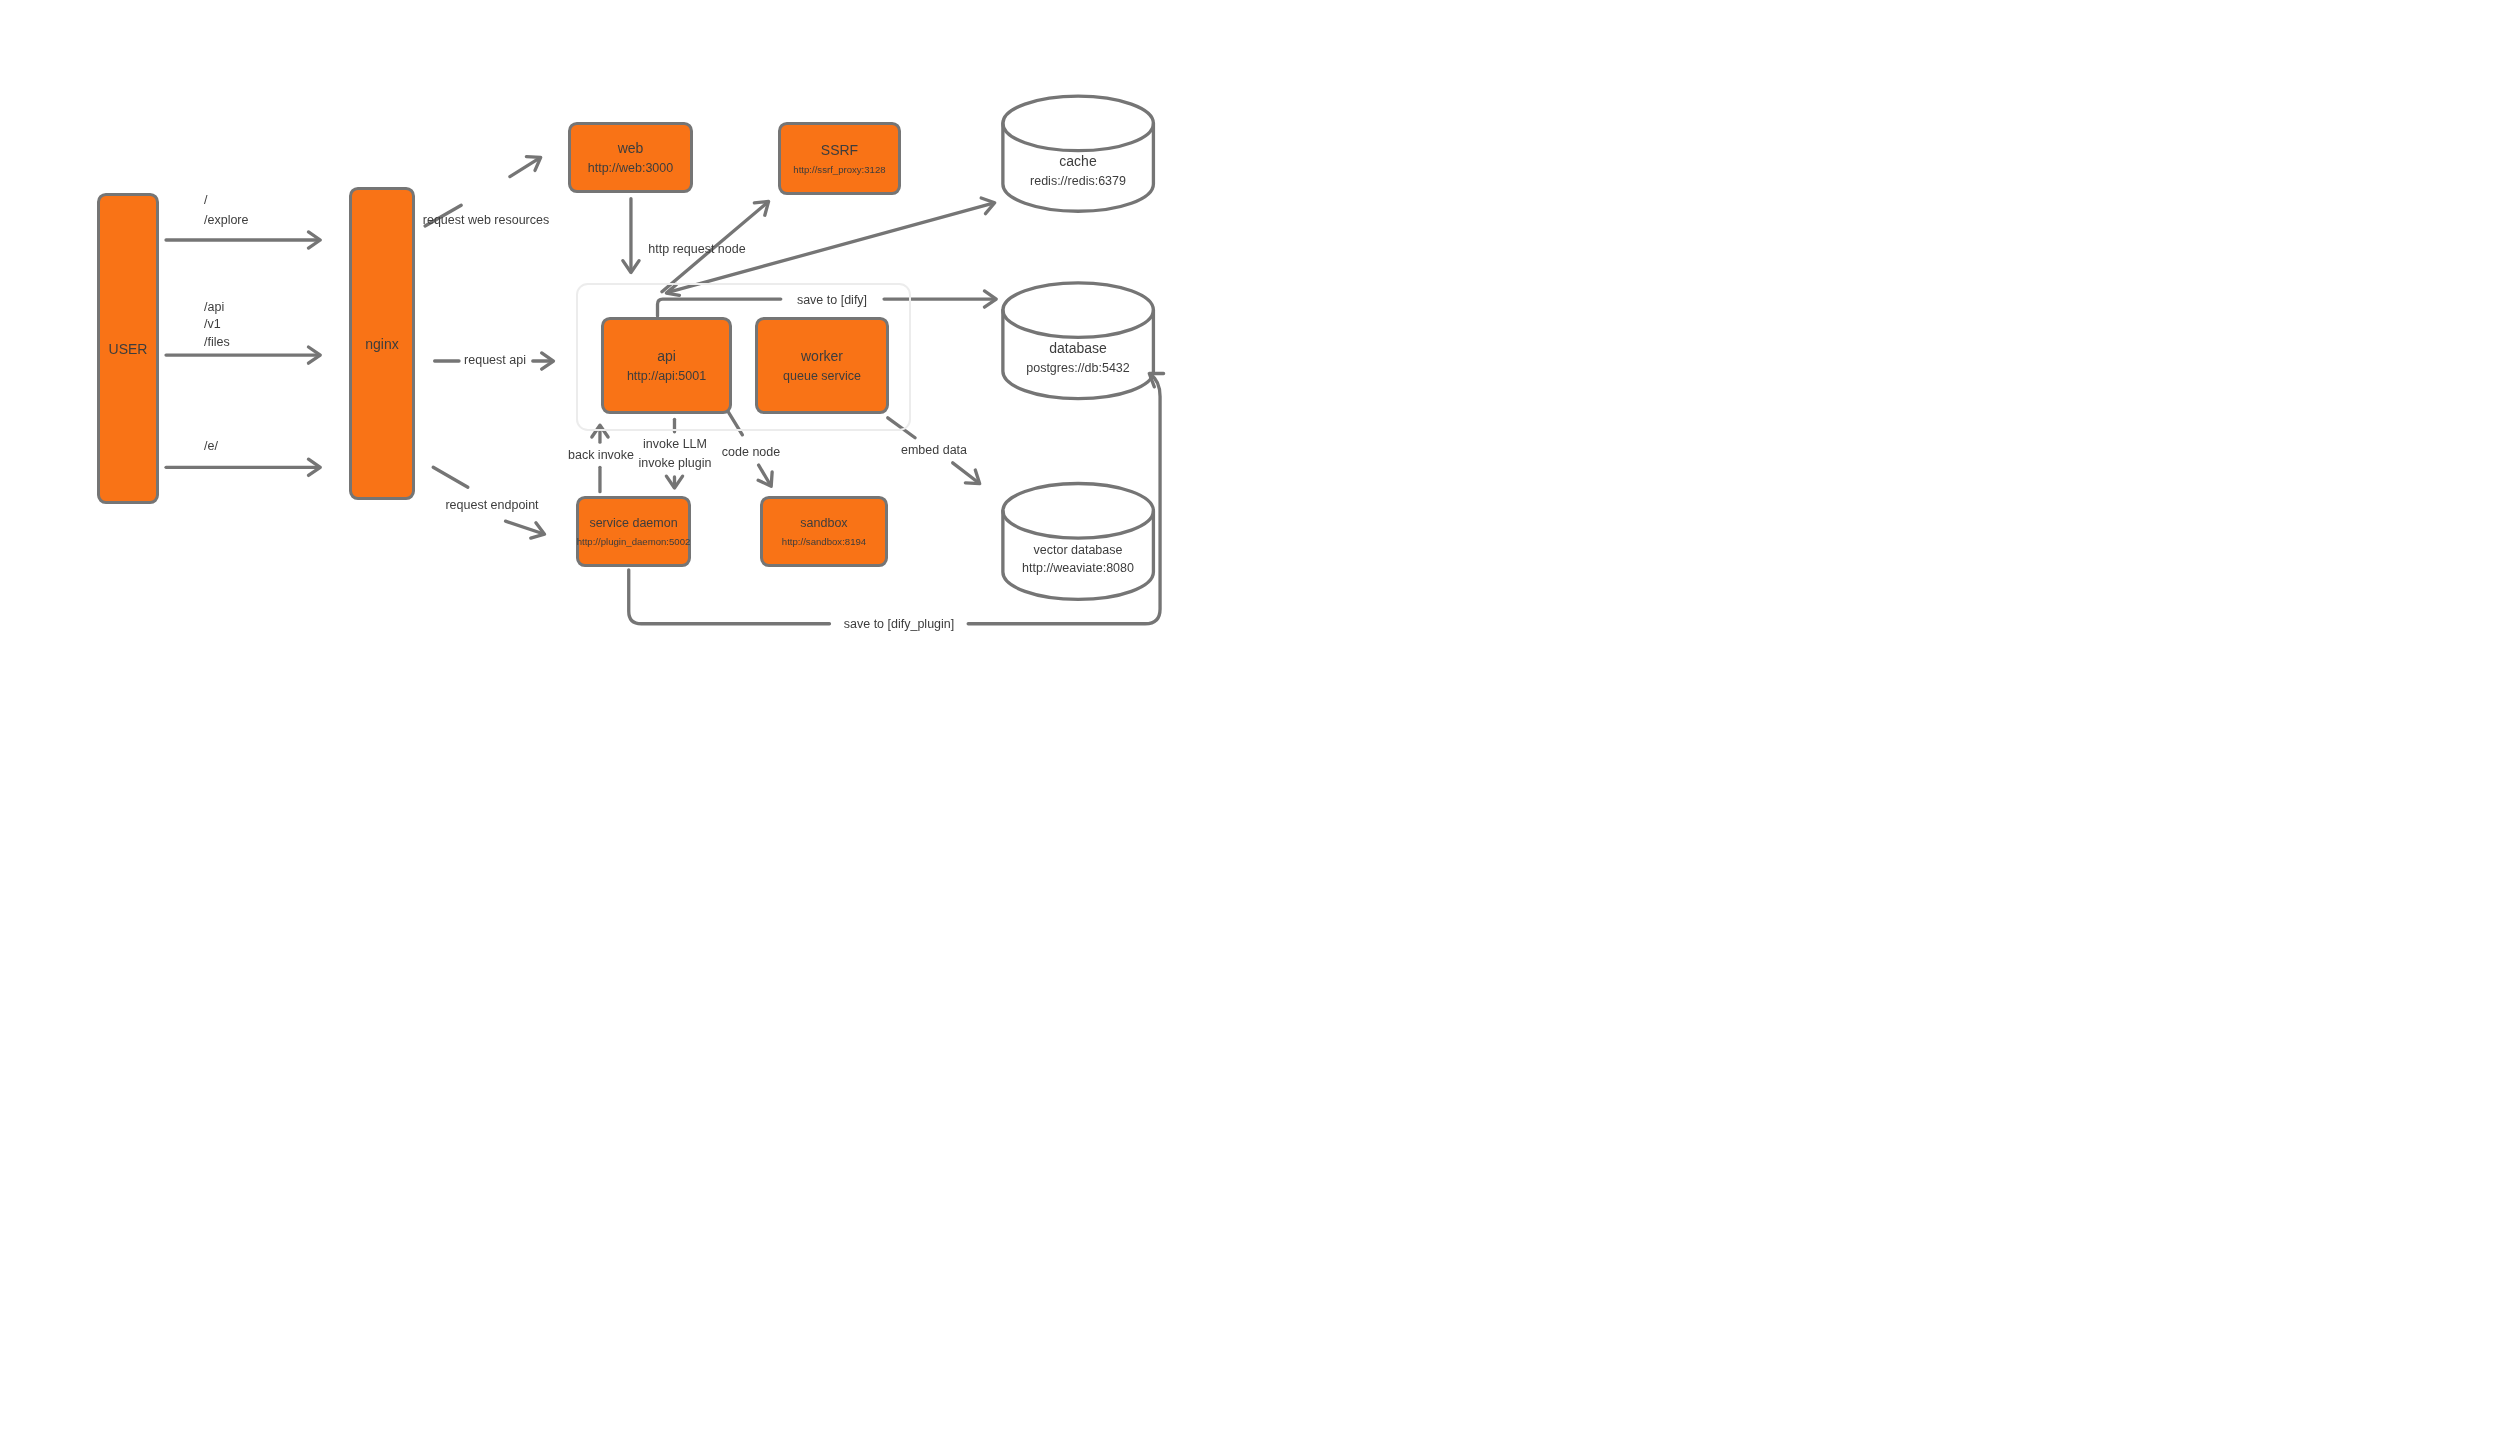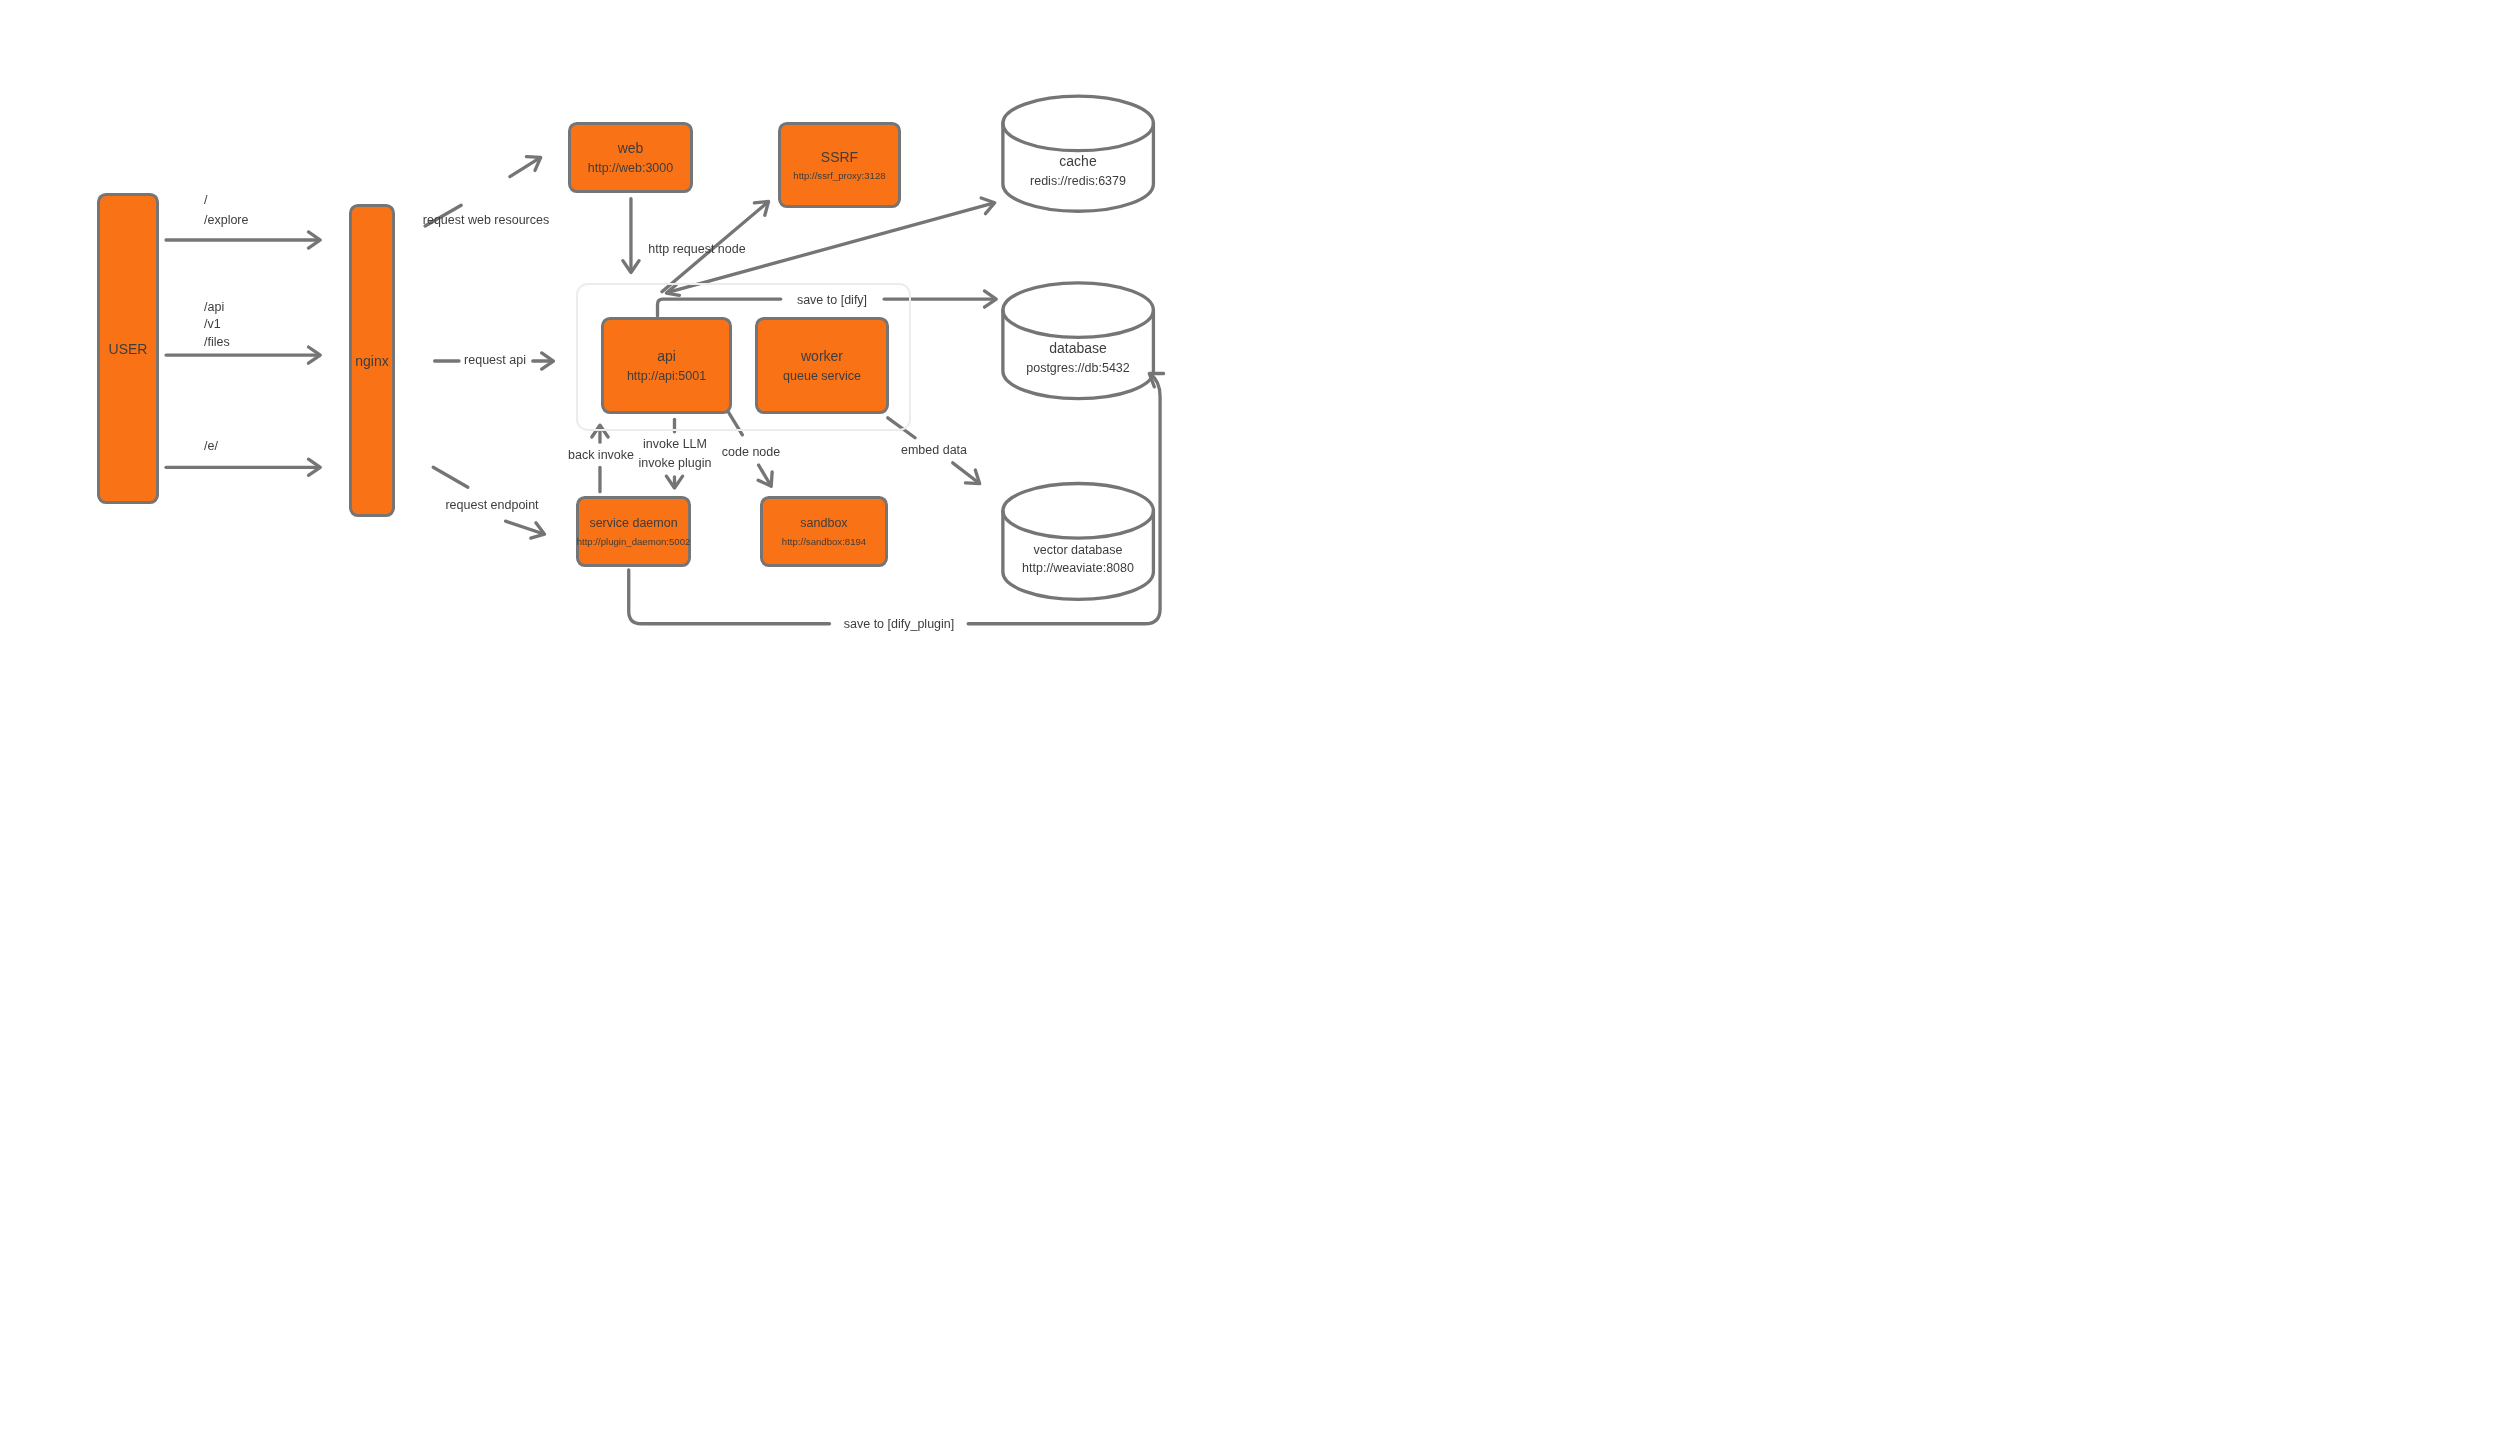--- a/index.html
+++ b/index.html
@@ -82,30 +82,30 @@
       <ellipse cx="1461" cy="692" rx="102" ry="37"></ellipse>
     </g>
   </svg>
 
   <div class="group" style="left:576px;top:283px;width:335px;height:148px;"></div>
 
   <div class="box" style="left:97px;top:193px;width:62px;height:311px;">
     <div class="title">USER</div>
   </div>
 
-  <div class="box" style="left:349px;top:187px;width:46px;height:313px;margin-top:17px;">
+  <div class="box" style="left:349px;top:187px;width:66px;height:313px;">
     <div class="title">nginx</div>
   </div>
 
   <div class="box" style="left:568px;top:122px;width:125px;height:71px;">
     <div class="title">web</div>
     <div class="sub">http://web:3000</div>
   </div>
 
-  <div class="box" style="left:778px;top:122px;width:123px;height:86px;">
+  <div class="box" style="left:778px;top:122px;width:123px;height:73px;">
     <div class="title">SSRF</div>
     <div class="sub-sm">http://ssrf_proxy:3128</div>
   </div>
 
   <div class="box" style="left:601px;top:317px;width:131px;height:97px;">
     <div class="title">api</div>
     <div class="sub link">http://api:5001</div>
   </div>
 
   <div class="box" style="left:755px;top:317px;width:134px;height:97px;">

